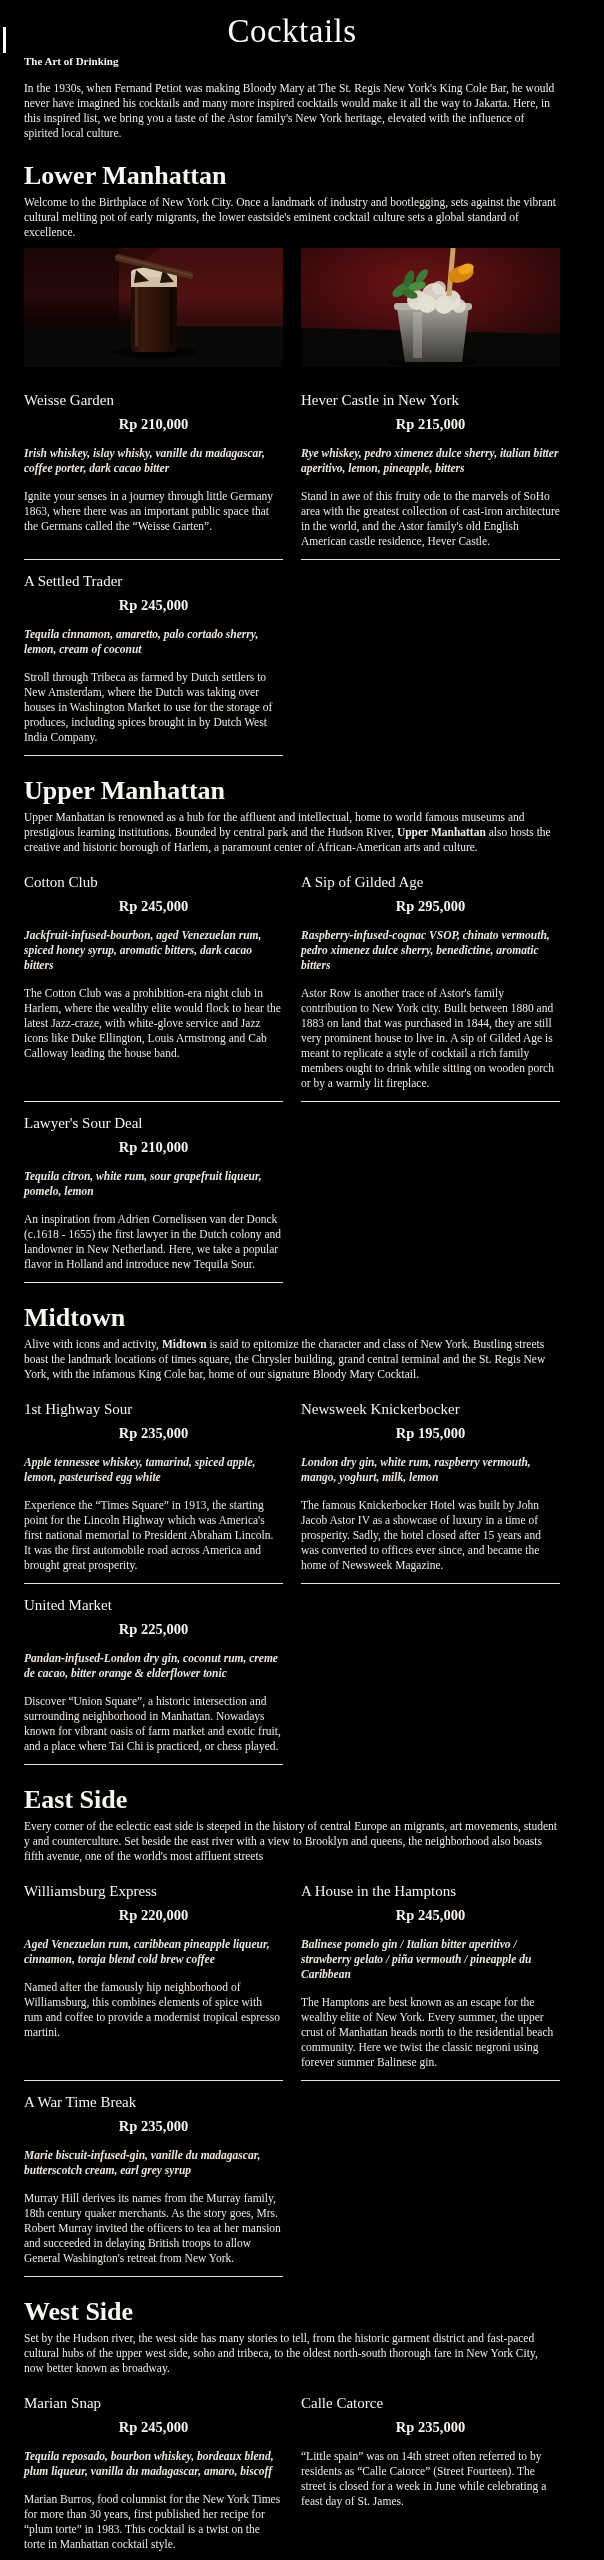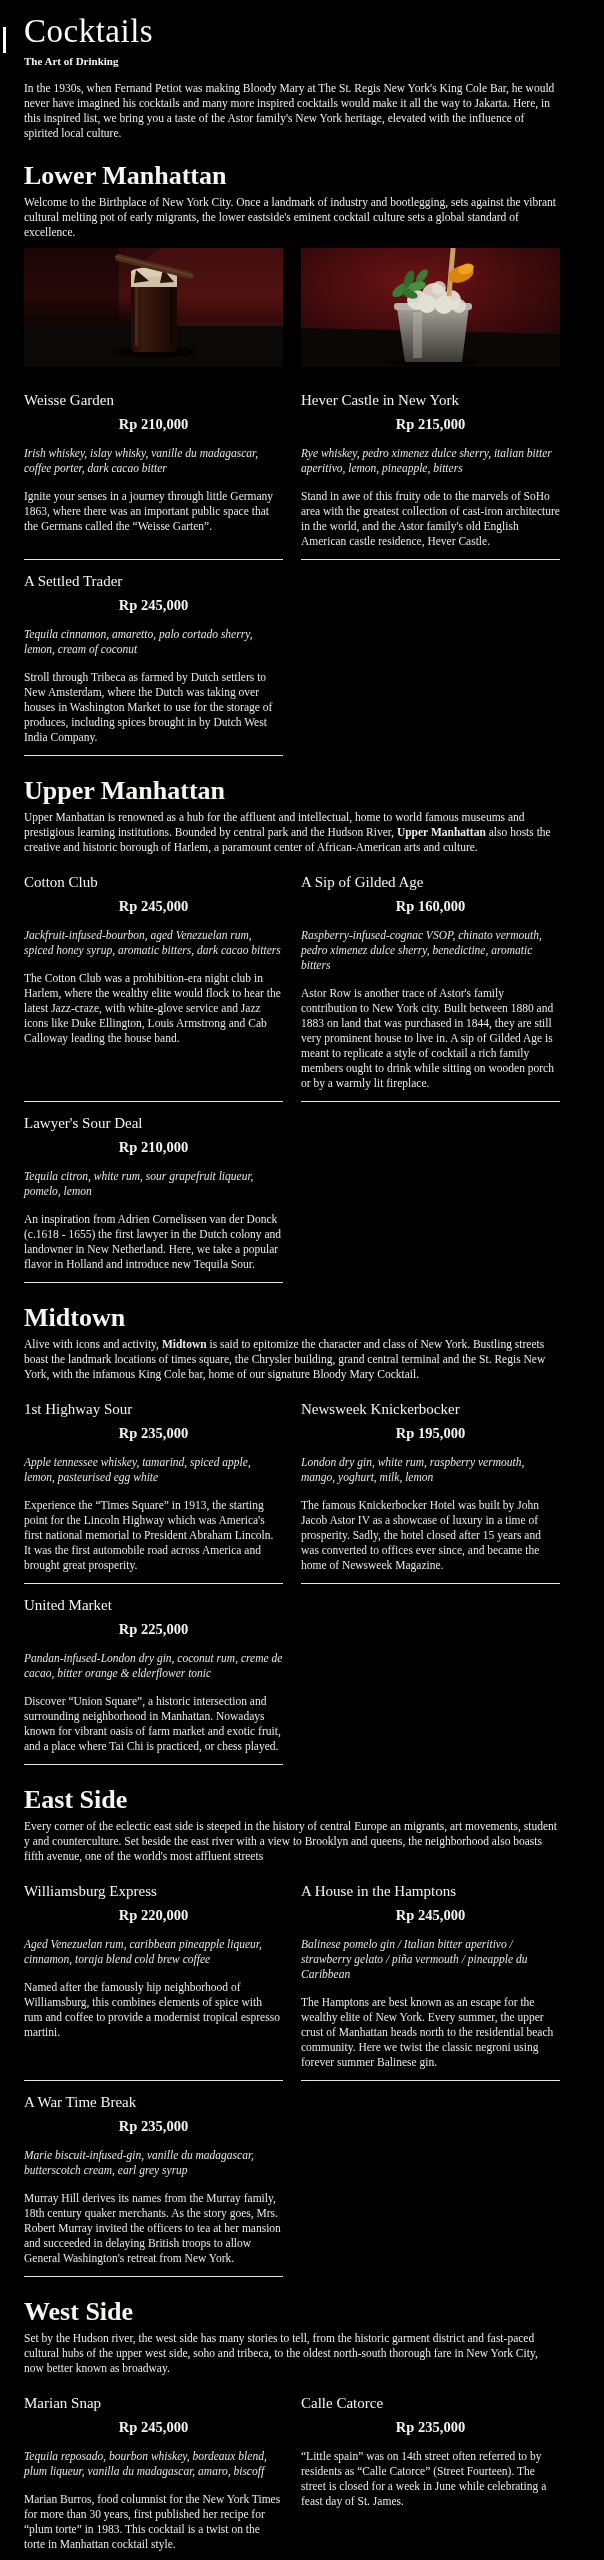--- a/index.html
+++ b/index.html
@@ -4,35 +4,35 @@
 <style>
   html,body{margin:0;padding:0;}
   body{
     width:604px;height:2560px;overflow:hidden;position:relative;
     background:#000;
     color:#f0ede6;
     font-family:"Liberation Serif","DejaVu Serif",serif;
   }
   .page{padding:12px 44px 0 24px;}
   .scroll-thumb{position:absolute;left:3px;top:27px;width:3px;height:26px;background:#ffffff;}
-  h1.title{margin:0;text-align:left;font-size:33px;line-height:38px;font-weight:400;color:#fbf9f5;letter-spacing:.5px;}
+  h1.title{margin:0;text-align:center;font-size:33px;line-height:38px;font-weight:400;color:#fbf9f5;letter-spacing:.5px;}
   .intro-h{margin:4px 0 12px;font-size:11px;font-weight:700;line-height:15px;color:#f5f2ec;}
   .intro-p{margin:4px 0 0;font-size:11.5px;line-height:15px;color:#efece4;}
   h2.sec{margin:20px 0 0;font-size:26px;line-height:30px;font-weight:700;color:#f8f6f1;}
   .sec-p{margin:4px 0 0;font-size:11.5px;line-height:15px;color:#eeebe3;}
   .sec-p b{font-weight:700;}
   .photos{display:grid;grid-template-columns:1fr 1fr;column-gap:18px;margin:8px 0 0;}
   .photo{height:119px;overflow:hidden;background:#140404;}
   .photo svg{display:block;width:100%;height:100%;}
   .items{display:grid;grid-template-columns:1fr 1fr;column-gap:18px;row-gap:12px;margin-top:18px;}
   .items.after-photos{margin-top:24px;}
   .item{display:flex;flex-direction:column;}
   .item h3{margin:0 0 5px;font-size:15px;line-height:19px;font-weight:400;color:#f6f3ee;}
   .price{margin:0 0 13px;font-size:14.5px;line-height:18px;font-weight:700;color:#f6f3ee;text-align:center;}
-  .ingr{margin:0 0 13px;font-size:11.5px;line-height:15px;font-style:italic;color:#e9e5dc;}
+  .ingr{margin:0 0 13px;font-size:11.5px;line-height:15px;font-style:italic;color:#e9e5dc;font-weight:bold;}
   .desc{margin:0 0 10px;font-size:11.5px;line-height:15px;color:#ece8e0;}
   .rule{margin-top:auto;border-top:1px solid #e7e4dd;height:0;}
 </style>
 </head>
 <body>
 
 <div class="scroll-thumb"></div>
 
 <div class="page">
 
@@ -158,21 +158,21 @@
     <div class="items">
       <article class="item">
         <h3>Cotton Club</h3>
         <div class="price">Rp 245,000</div>
         <p class="ingr">Jackfruit-infused-bourbon, aged Venezuelan rum, spiced honey syrup, aromatic bitters, dark cacao bitters</p>
         <p class="desc">The Cotton Club was a prohibition-era night club in Harlem, where the wealthy elite would flock to hear the latest Jazz-craze, with white-glove service and Jazz icons like Duke Ellington, Louis Armstrong and Cab Calloway leading the house band.</p>
         <div class="rule"></div>
       </article>
       <article class="item">
         <h3>A Sip of Gilded Age</h3>
-        <div class="price">Rp 160,000</div>
+        <div class="price">Rp 295,000</div>
         <p class="ingr">Raspberry-infused-cognac VSOP, chinato vermouth, pedro ximenez dulce sherry, benedictine, aromatic bitters</p>
         <p class="desc">Astor Row is another trace of Astor's family contribution to New York city. Built between 1880 and 1883 on land that was purchased in 1844, they are still very prominent house to live in. A sip of Gilded Age is meant to replicate a style of cocktail a rich family members ought to drink while sitting on wooden porch or by a warmly lit fireplace.</p>
         <div class="rule"></div>
       </article>
       <article class="item">
         <h3>Lawyer's Sour Deal</h3>
         <div class="price">Rp 210,000</div>
         <p class="ingr">Tequila citron, white rum, sour grapefruit liqueur, pomelo, lemon</p>
         <p class="desc">An inspiration from Adrien Cornelissen van der Donck (c.1618 - 1655) the first lawyer in the Dutch colony and landowner in New Netherland. Here, we take a popular flavor in Holland and introduce new Tequila Sour.</p>
         <div class="rule"></div>

